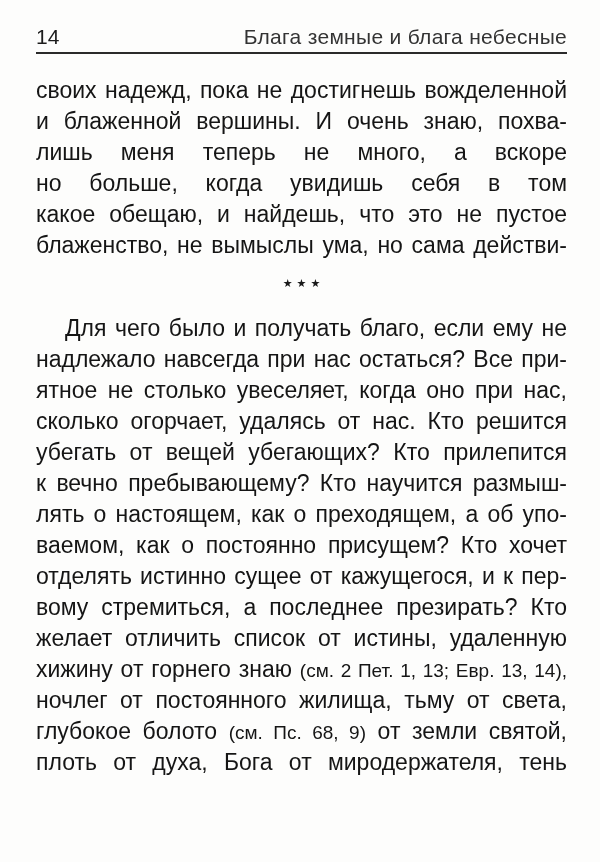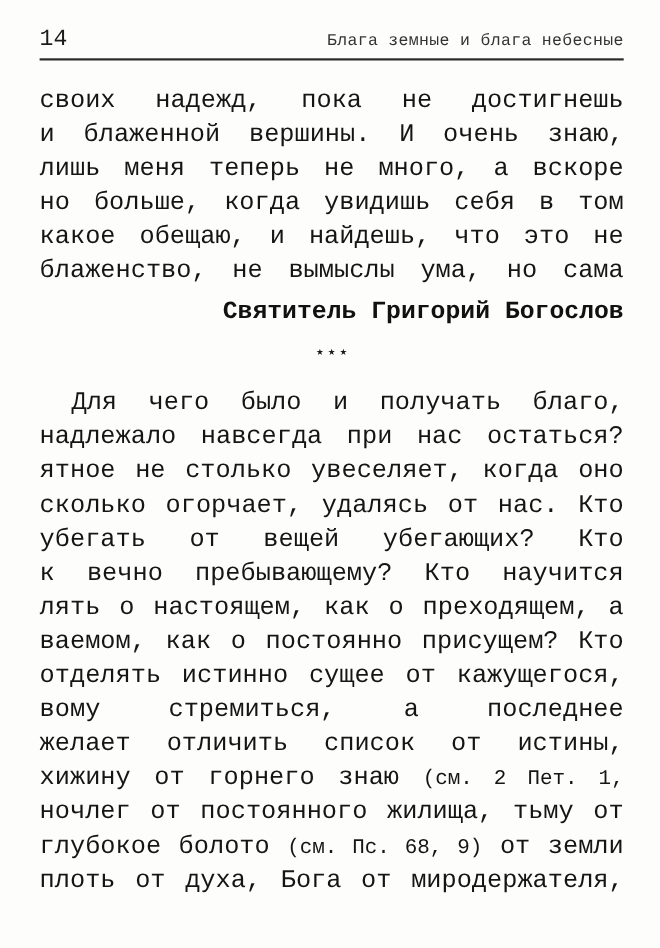--- a/index.html
+++ b/index.html
@@ -7,40 +7,40 @@
     padding: 0;
     background: #e8e8e8;
   }
   .book-page {
     position: relative;
     width: 600px;
     height: 862px;
     margin: 0 auto;
     background: #fdfdfc;
     color: #151515;
-    font-family: Liberation Mono, monospace;
+    font-family: Liberation Sans, sans-serif;
     box-sizing: border-box;
     padding: 26px 33px 0 36px;
     overflow: hidden;
   }
   
   .page-header {
     display: flex;
     justify-content: space-between;
     align-items: baseline;
     border-bottom: 2px solid #2a2a2a;
     padding-bottom: 4px;
   }
   .page-number {
     font-size: 21px;
     line-height: 22px;
     color: #1c1c1c;
   }
   .running-title {
-    font-size: 15px;
+    font-size: 21px;
     line-height: 22px;
     color: #333333;
     letter-spacing: 0.3px;
   }
   
   .quote-block {
     font-size: 23px;
     line-height: 31px;
   }
   .quote-block-1 { margin-top: 21px; }
@@ -93,21 +93,20 @@
 
   <div class="quote-block quote-block-1">
       <div class="text-line"><span>своих надежд, пока не достигнешь вожделенной</span></div>
       <div class="text-line"><span>и блаженной вершины. И очень знаю, похва-</span></div>
       <div class="text-line"><span>лишь меня теперь не много, а вскоре несравнен-</span></div>
       <div class="text-line"><span>но больше, когда увидишь себя в том состоянии,</span></div>
       <div class="text-line"><span>какое обещаю, и найдешь, что это не пустое</span></div>
       <div class="text-line"><span>блаженство, не вымыслы ума, но сама действи-</span></div>
     </div>
 
-  <div class="quote-attribution">Святитель Григорий Богослов</div>
 
   <div class="section-separator">★★★</div>
 
   <div class="quote-block quote-block-2">
       <div class="text-line line-indent"><span>Для чего было и получать благо, если ему не</span></div>
       <div class="text-line"><span>надлежало навсегда при нас остаться? Все при-</span></div>
       <div class="text-line"><span>ятное не столько увеселяет, когда оно при нас,</span></div>
       <div class="text-line"><span>сколько огорчает, удалясь от нас. Кто решится</span></div>
       <div class="text-line"><span>убегать от вещей убегающих? Кто прилепится</span></div>
       <div class="text-line"><span>к вечно пребывающему? Кто научится размыш-</span></div>

